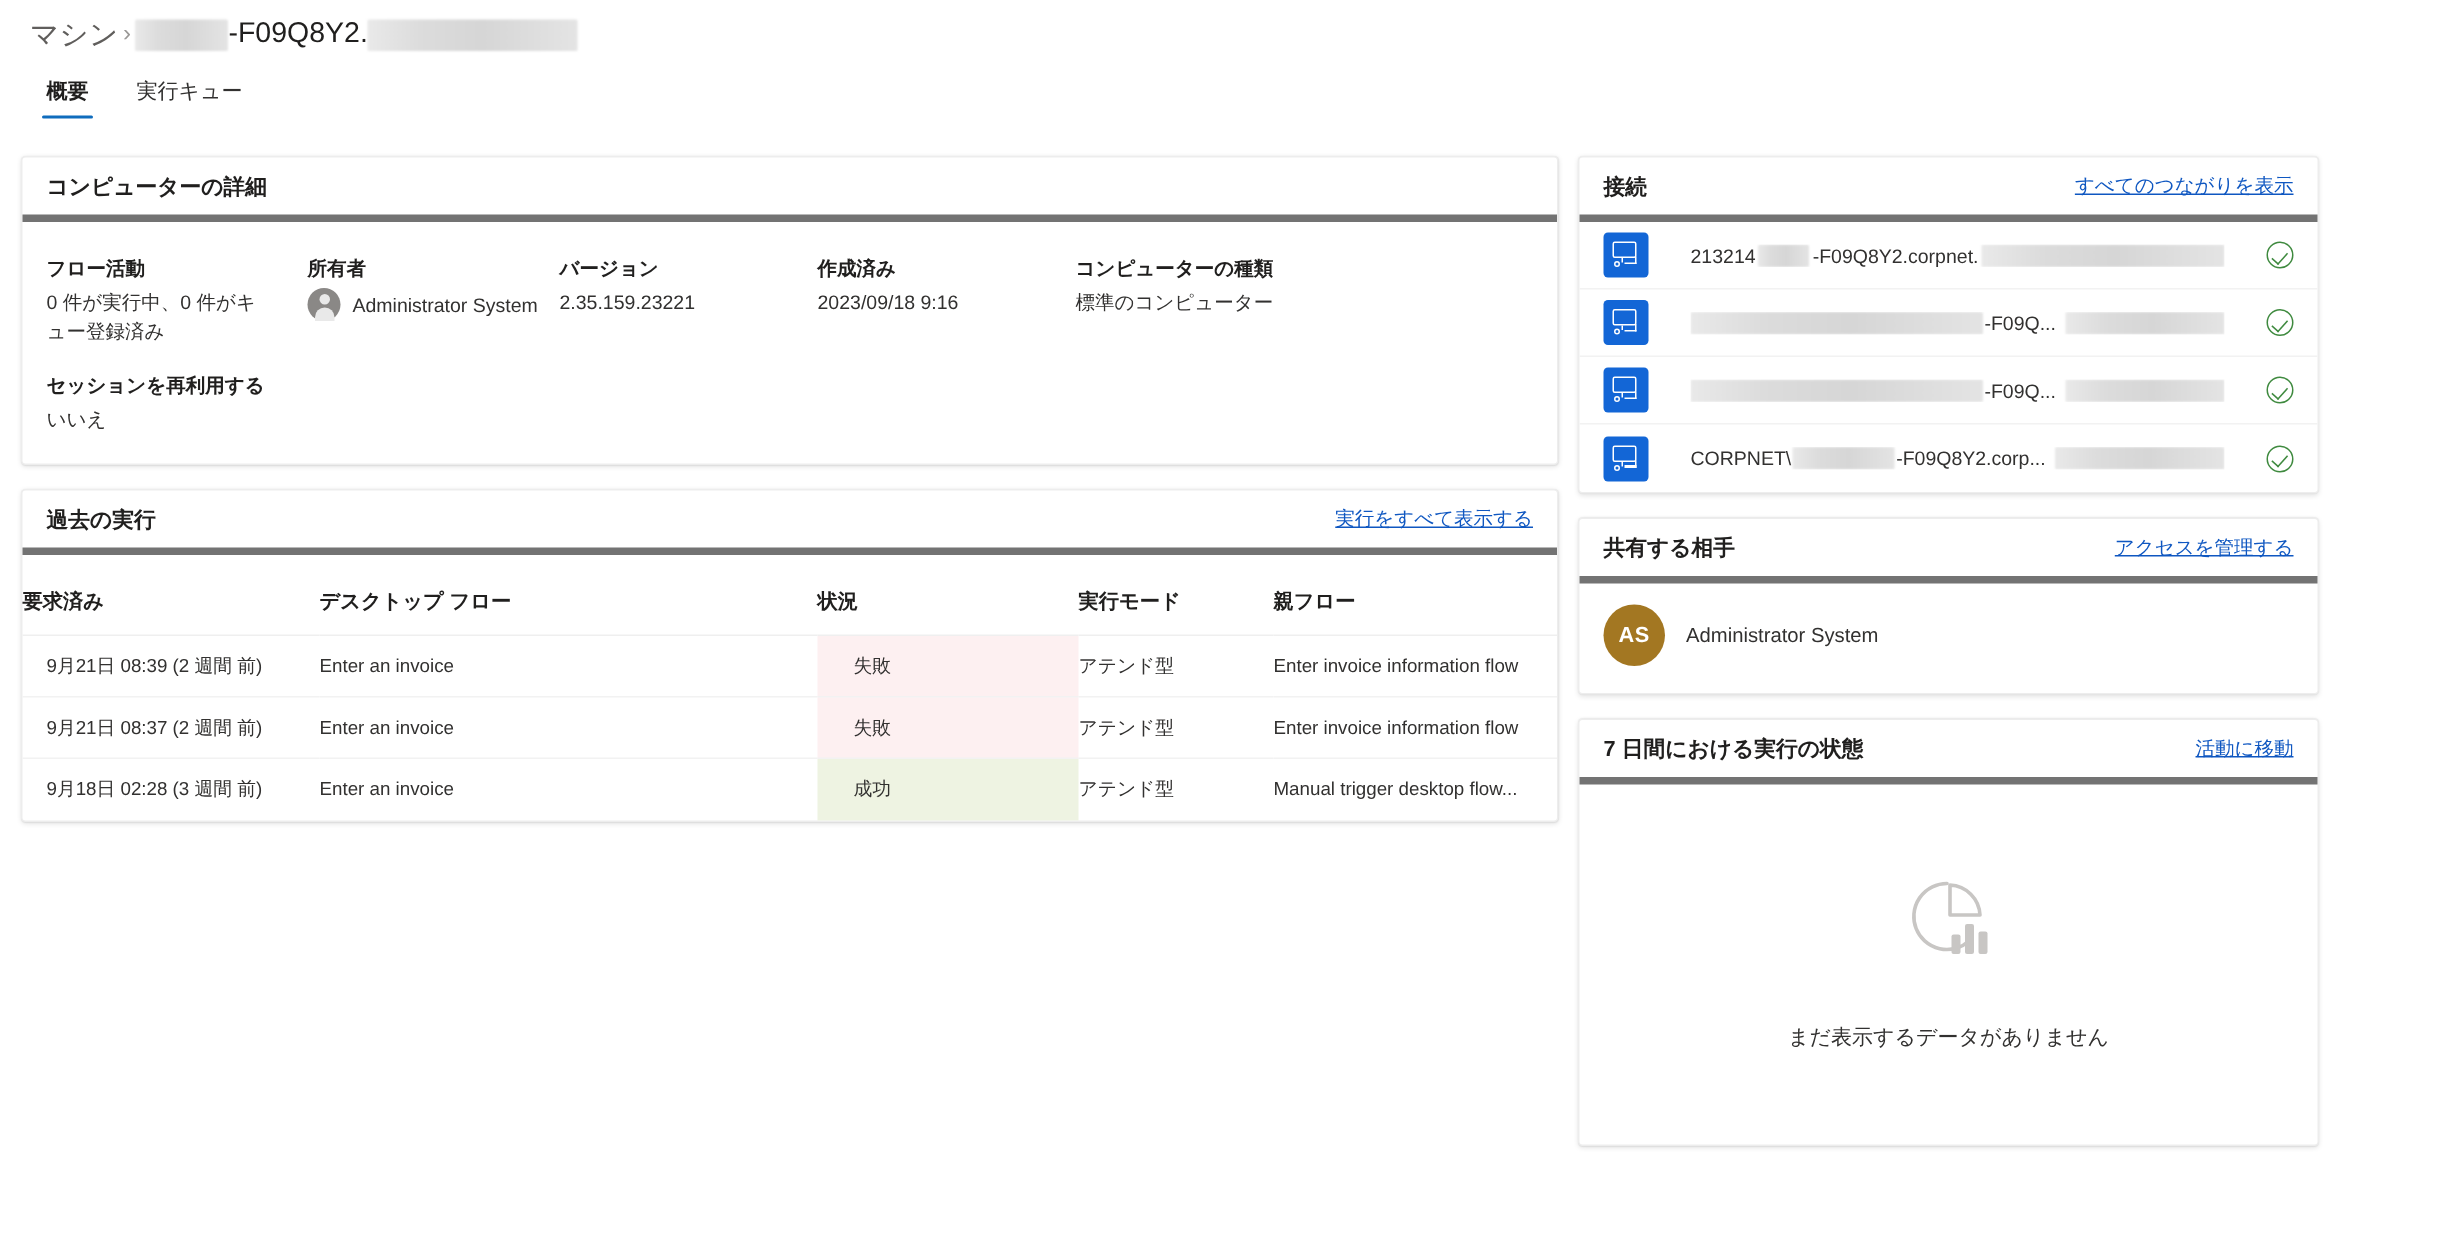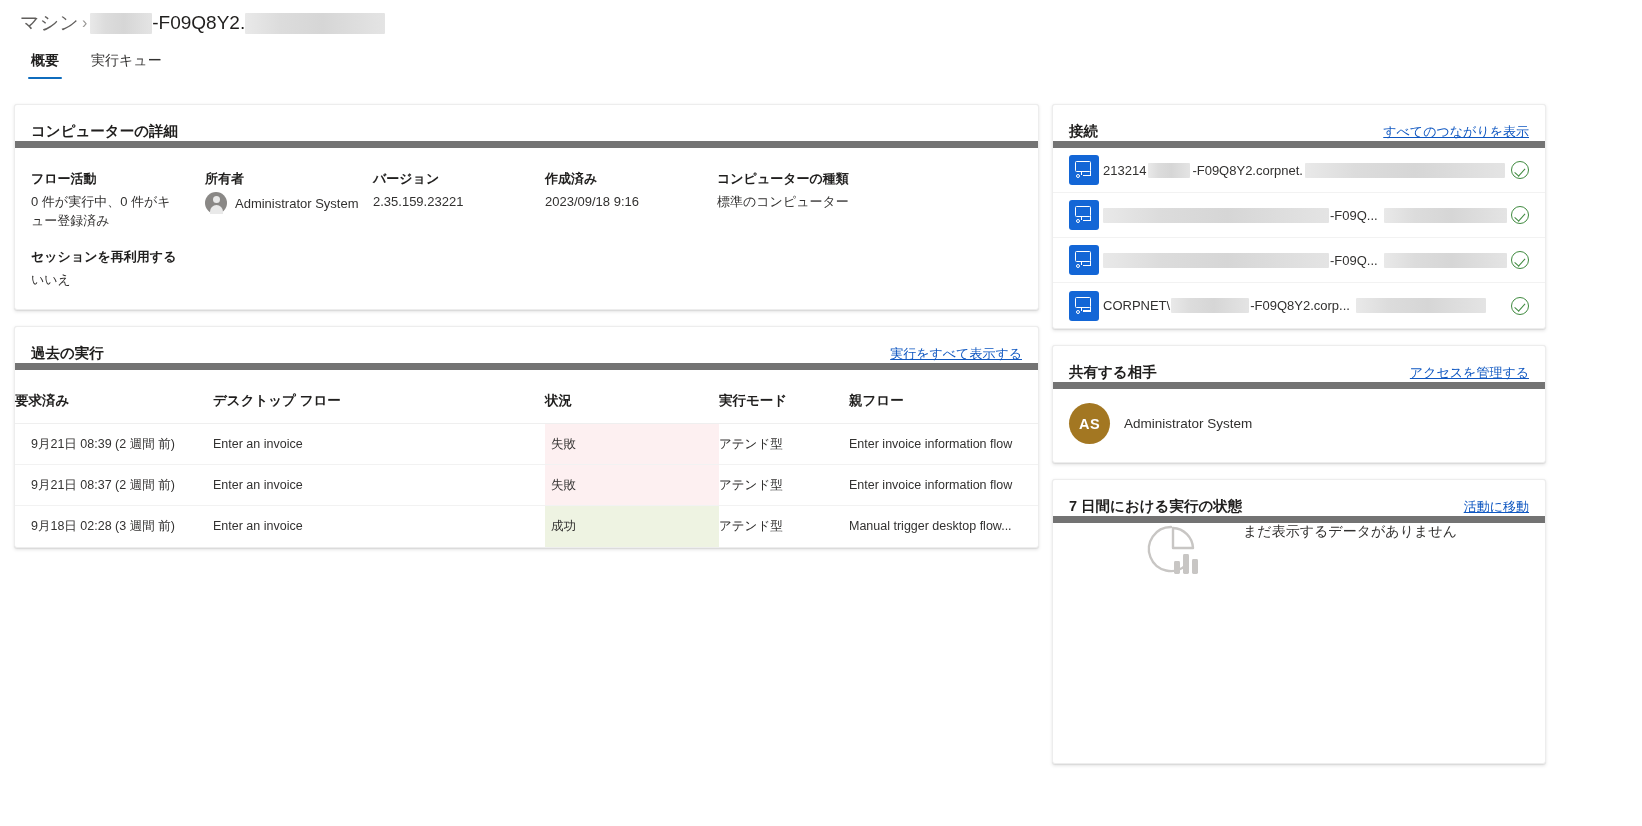--- a/index.html
+++ b/index.html
@@ -54,23 +54,23 @@
   .col-left  { position: absolute; left: 14px;  top: 104px; width: 1025px; }
   .col-right { position: absolute; left: 1052px; top: 104px; width: 494px; }
 
   .card {
     background: #fff;
     border: 1px solid #ededed;
     border-radius: 3px;
     box-shadow: 0 1.2px 3.6px rgba(0,0,0,.10), 0 .3px .9px rgba(0,0,0,.07);
   }
   .card-head {
-    display: flex; align-items: flex-end; justify-content: space-between;
+    display: flex; align-items: center; justify-content: space-between;
     padding: 0 16px; height: 43px;
-    border-bottom: 7px solid #737373;
+    border-bottom: 5px solid #737373;
   }
   .card-title { font-size: 14.5px; font-weight: 700; color: #201f1e; }
   .card-link {
     font-size: 13px; color: #0f57c1; text-decoration: underline;
     cursor: pointer; white-space: nowrap;
   }
 
   
   .details-body { padding: 22px 16px 20px 16px; }
   .detail-grid {
@@ -114,30 +114,30 @@
     text-align: left; font-size: 13.5px; font-weight: 700; color: #201f1e;
     padding: 22px 0 13px 0; border-bottom: 1px solid #efefef;
   }
   table.runs td {
     font-size: 12.5px; color: #323130;
     height: 41px; border-bottom: 1px solid #f2f2f2; vertical-align: middle;
   }
   table.runs tr:last-child td { border-bottom: none; }
   .c-req  { width: 198px; padding-left: 16px; }
   .c-flow { width: 332px; }
-  .c-stat { width: 174px; padding-left: 6px; }
+  .c-stat { width: 174px; padding-left: 24px; }
   .c-mode { width: 130px; }
   .c-par  { width: auto; }
   th.c-stat { padding-left: 18px; }
   td.stat-fail { background: #fdf0f1; }
   td.stat-ok   { background: #eef3e2; margin-left: 39px; }
 
   
   .conn-row {
-    display: flex; align-items: center; gap: 4px;
+    display: flex; align-items: center; gap: 28px;
     height: 45px; padding: 0 16px;
     border-bottom: 1px solid #f2f2f2;
   }
   .conn-row:last-child { border-bottom: none; }
   .conn-icon {
     width: 30px; height: 30px; border-radius: 3px; background: #1366d6;
     flex: none; position: relative;
   }
   .conn-icon .scr {
     position: absolute; left: 6px; top: 6px; width: 16px; height: 11px;
@@ -179,21 +179,21 @@
     color: #fff; font-size: 14.5px; font-weight: 700;
     display: flex; align-items: center; justify-content: center;
     letter-spacing: .4px; flex: none;
   }
   .share-name { font-size: 13.5px; color: #323130; }
 
   
   .status-card { margin-top: 16px; }
   .status-body {
     height: 240px;
-    display: flex; flex-direction: row; justify-content: center;
+    display: flex; flex-direction: column; align-items: center; justify-content: center;
     gap: 40px;
   }
   .empty-text { font-size: 14px; color: #323130; }
 </style>
 </head>
 <body>
 
 <div class="page">
 
   <div class="breadcrumb">

